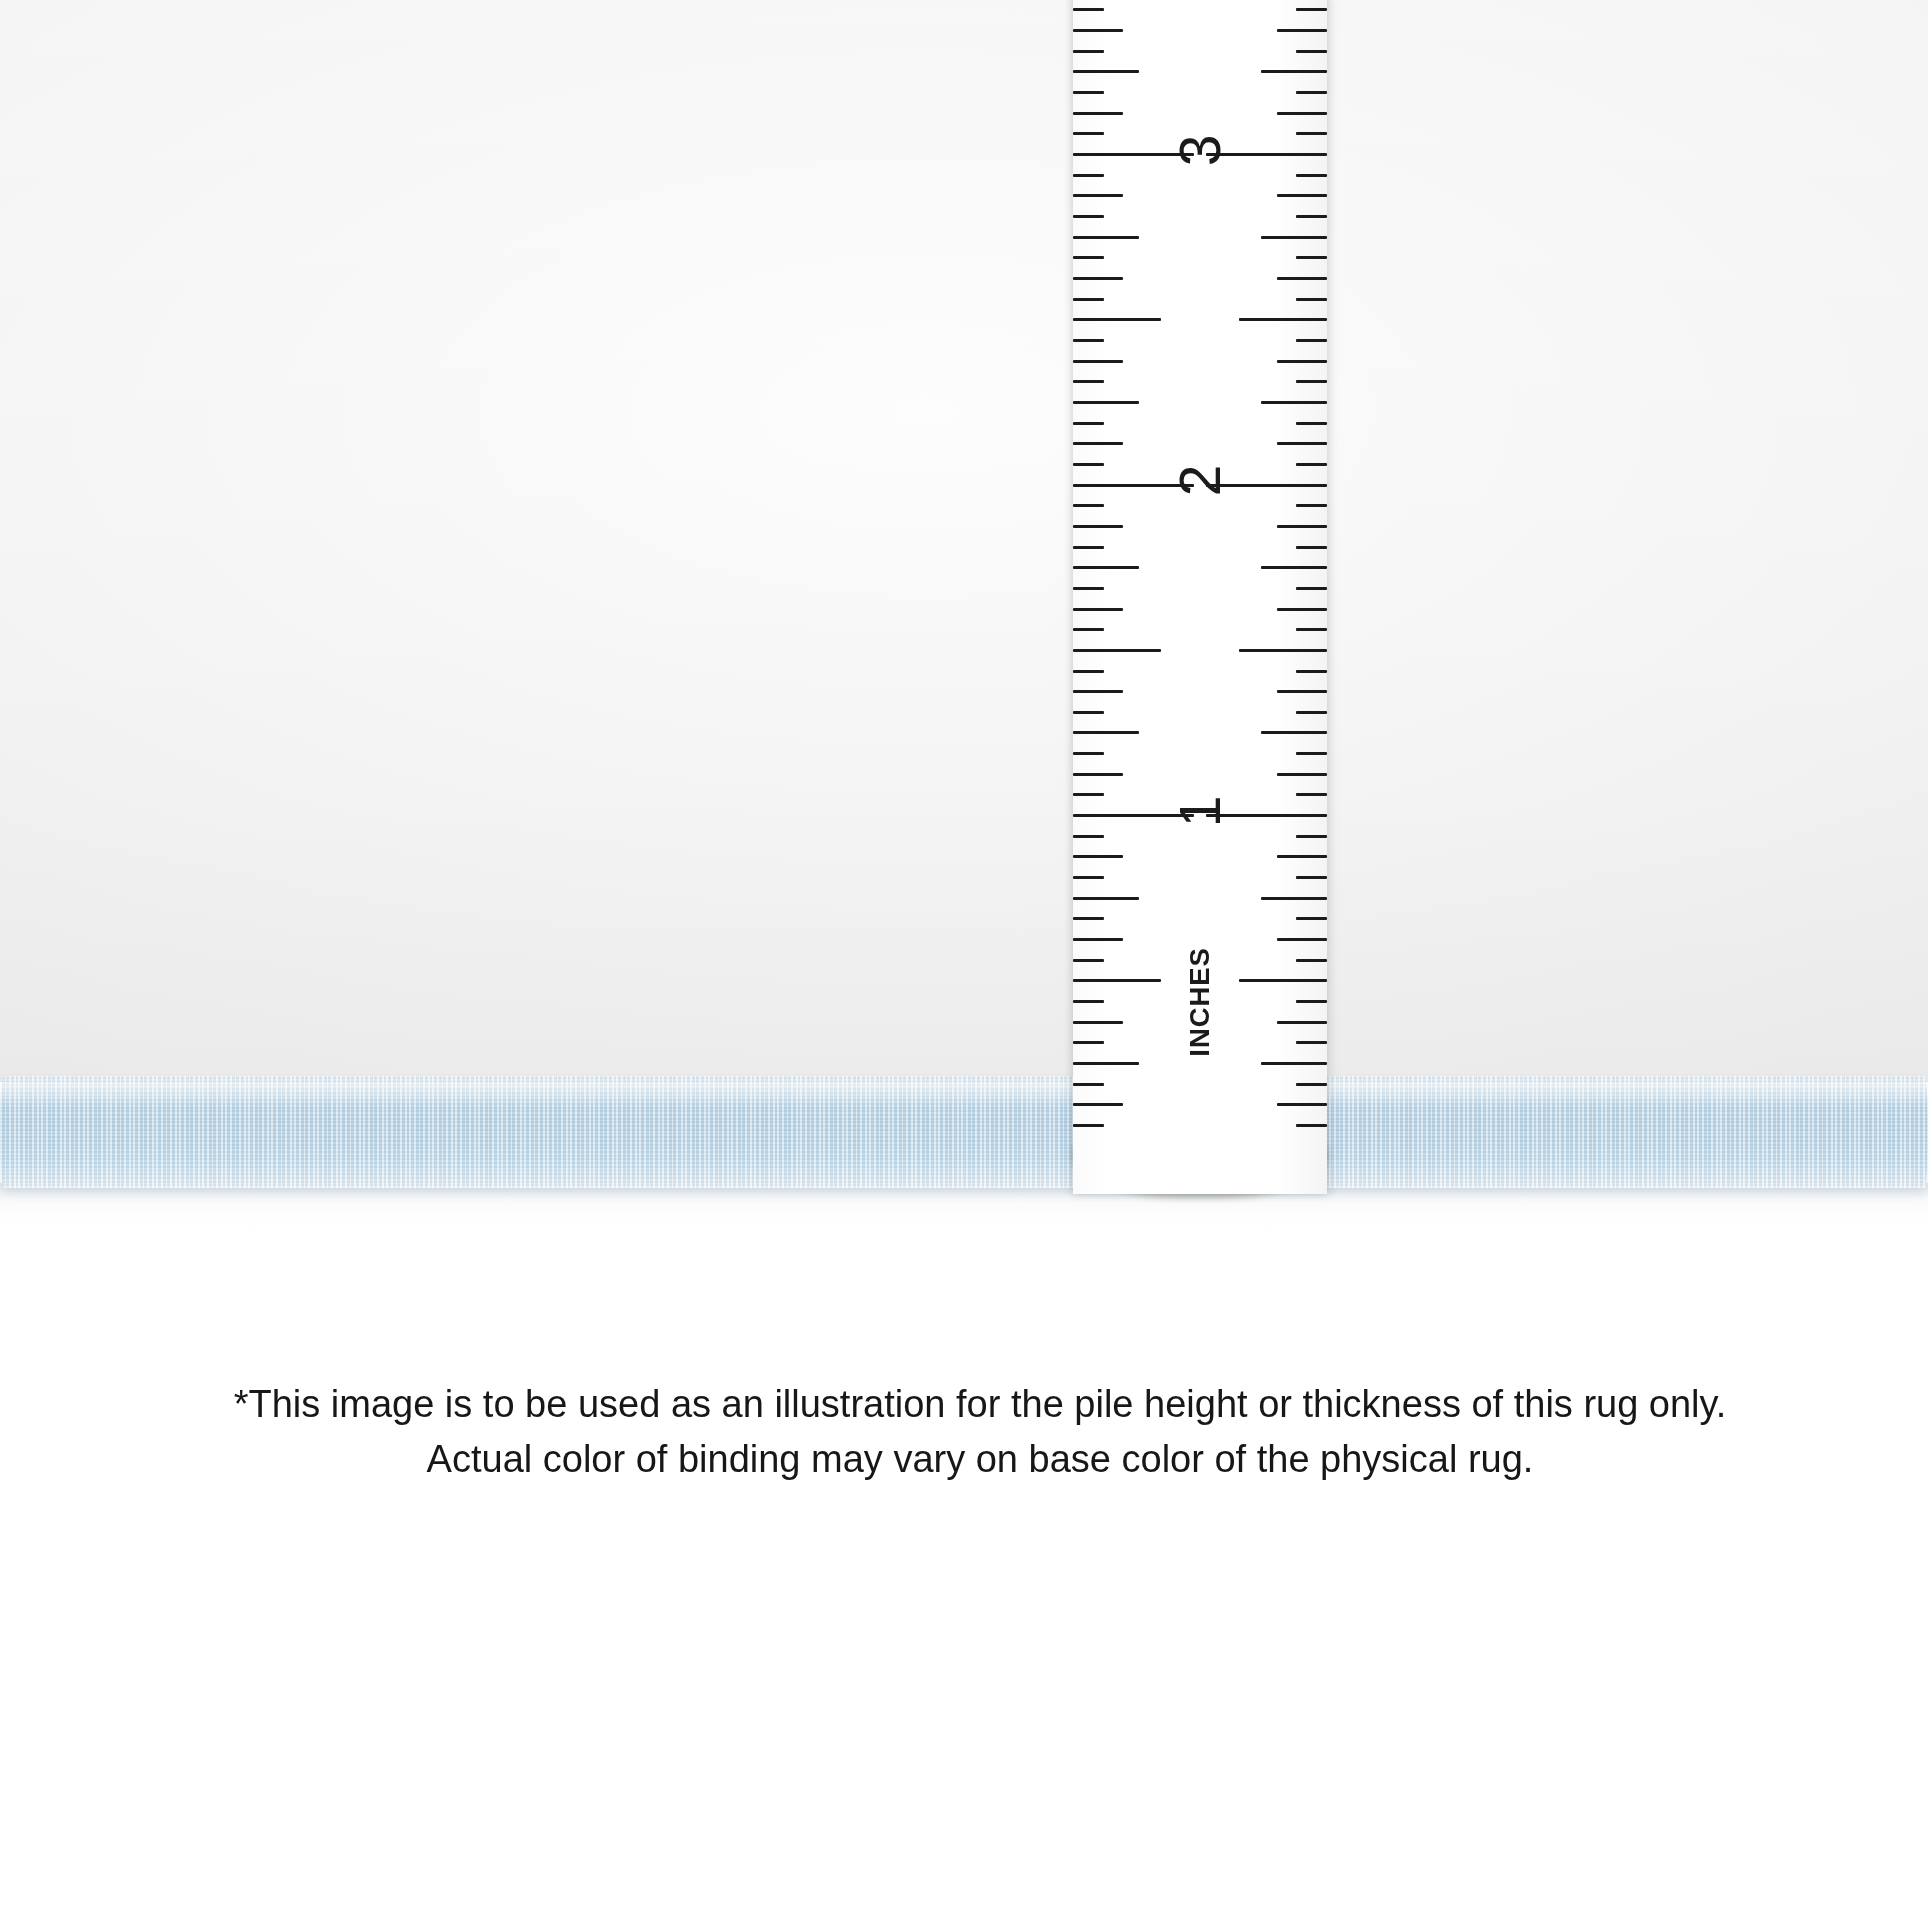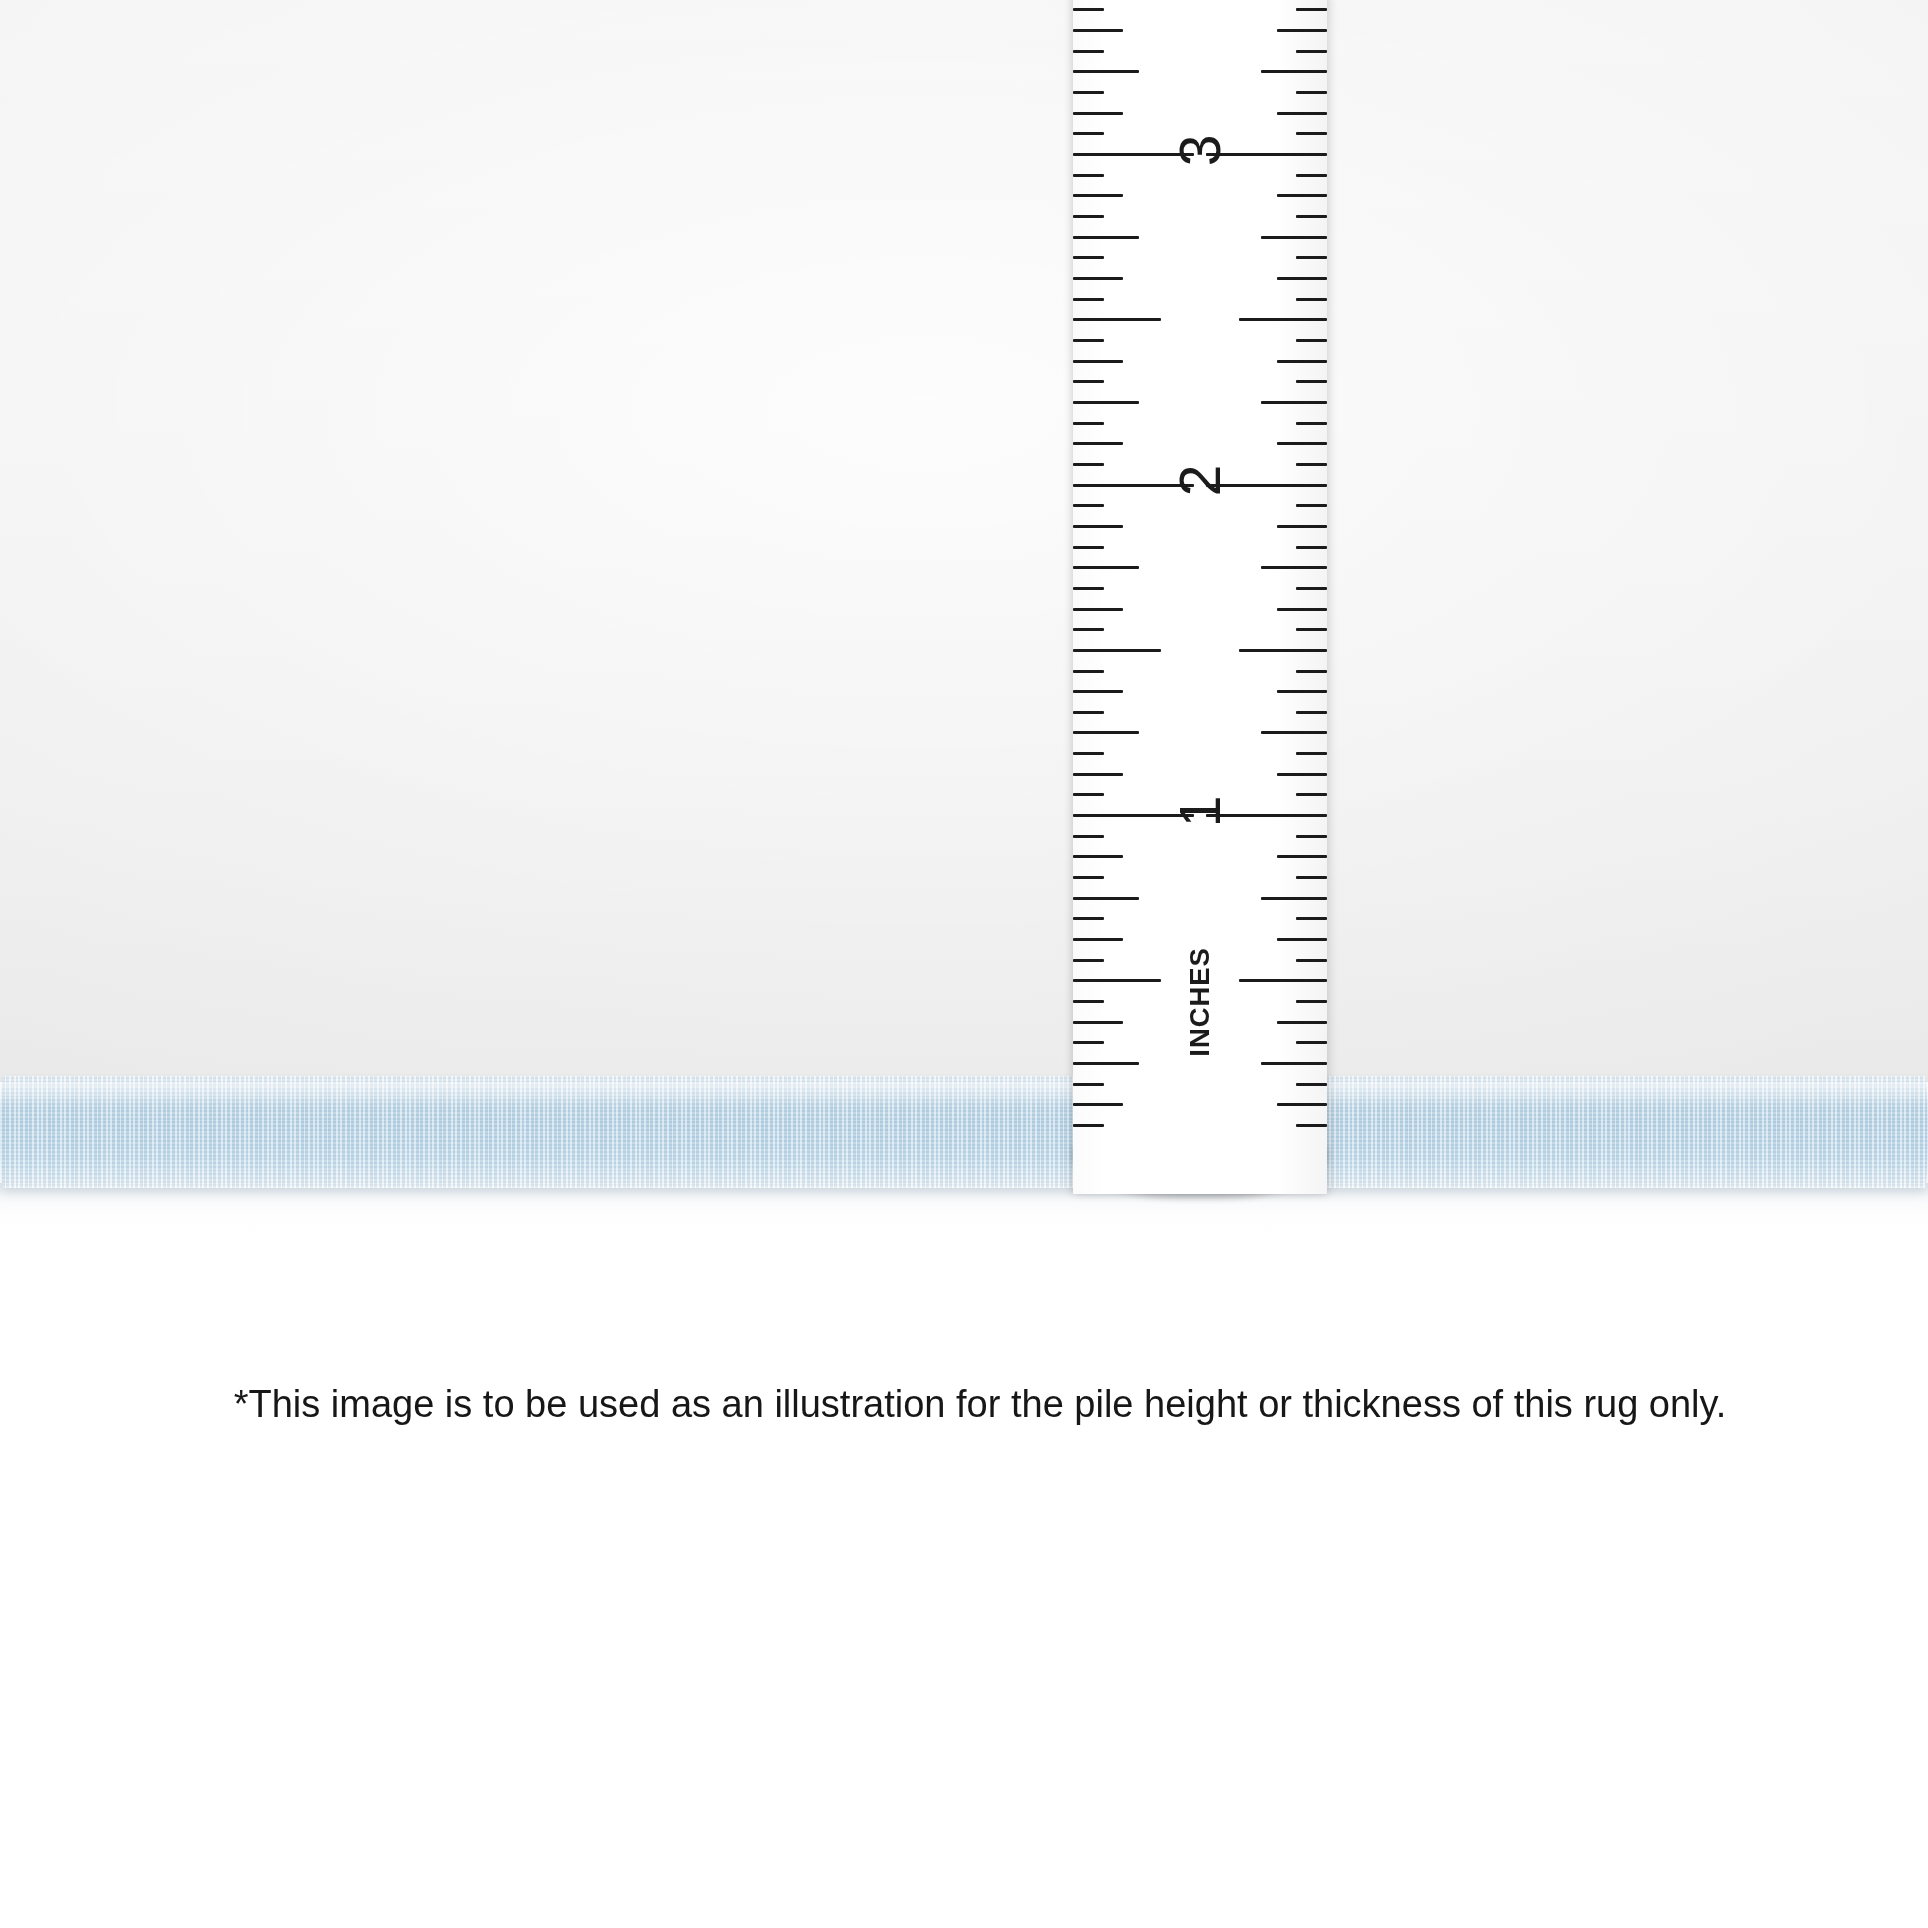--- a/index.html
+++ b/index.html
@@ -332,16 +332,17 @@
           <div class="ruler-num" style="top: 457px; left: 0px; width: 254px; text-align: center;">2</div>
           <div class="ruler-num" style="top: 127px; left: 0px; width: 254px; text-align: center;">3</div>
           <div class="ruler-unit" style="top: 991px; left: 0px; width: 254px; text-align: center;">INCHES</div>
         </div>
     </div>
 
   </div>
 
   <div class="caption">
     <span class="line">*This image is to be used as an illustration for the pile height or thickness of this rug only.</span>
+    <span class="line">Actual color of binding may vary on base color of the physical rug.</span>
   </div>
 
 </div>
 
 
 </body></html>

